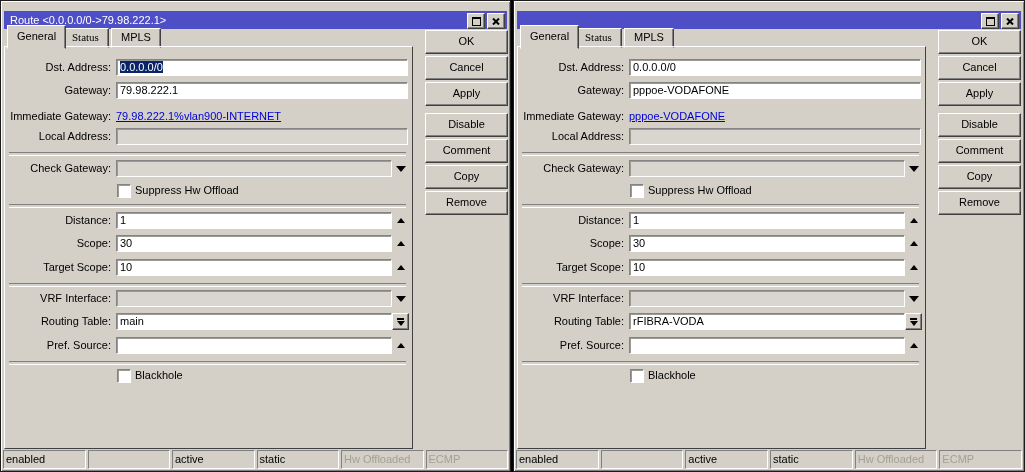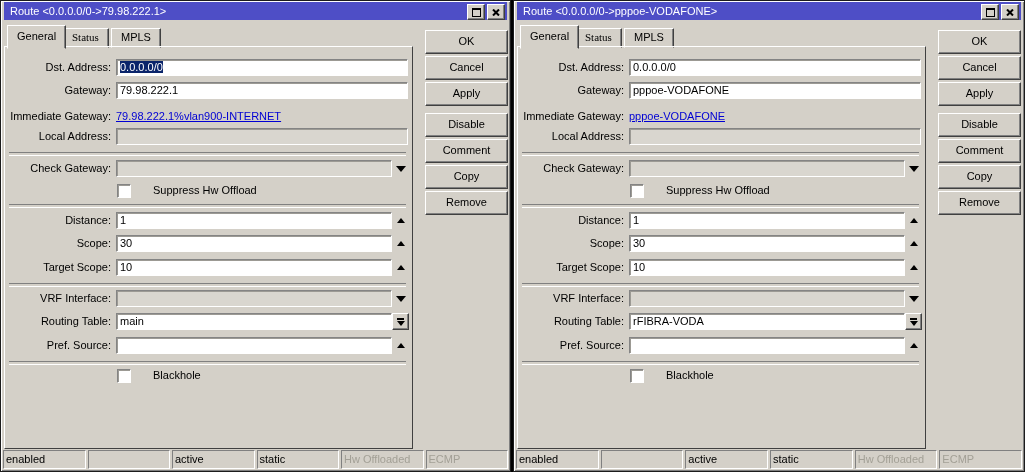--- a/index.html
+++ b/index.html
@@ -6,21 +6,21 @@
   body{width:1025px;height:472px;overflow:hidden;position:relative;
        font-family:"Liberation Sans",sans-serif;font-size:11px;color:#000;}
 
   
   .window{position:absolute;top:0;height:470px;background:#d4d0c8;
           border:1px solid #1c1c1c;
           box-shadow:inset 1px 1px 0 #ffffff, inset -1px -1px 0 #808080;}
   .win-left{left:0;width:509px;}
   .win-right{left:513px;width:510px;}
 
-  .titlebar{position:absolute;top:1px;left:3px;right:3px;height:18px;
+  .titlebar{position:absolute;top:10px;left:3px;right:3px;height:18px;
             background:#4e4ec6;color:#fff;display:flex;align-items:center;}
   .titlebar .title{padding-left:6px;white-space:nowrap;overflow:hidden;}
   .winbtns{position:absolute;right:2px;top:2px;display:flex;gap:2px;}
   .winbtn{width:16px;height:14px;background:#d4d0c8;cursor:default;
           border:1px solid;border-color:#fff #404040 #404040 #fff;
           box-shadow:inset -1px -1px 0 #808080;
           display:flex;align-items:center;justify-content:center;}
   .max-glyph{width:7px;height:6px;border:1px solid #000;border-top-width:2px;}
 
   
@@ -58,21 +58,21 @@
   .tri-down{width:0;height:0;border-left:5px solid transparent;
             border-right:5px solid transparent;border-top:6px solid #000;}
   .combo-btn{position:absolute;left:391px;top:0;width:15px;height:15px;background:#d4d0c8;
              border:1px solid;border-color:#fff #404040 #404040 #fff;
              box-shadow:inset -1px -1px 0 #808080;
              display:flex;flex-direction:column;align-items:center;justify-content:center;cursor:default;}
   .combo-bar{width:7px;height:2px;background:#000;margin-bottom:1px;}
   .combo-tri{width:0;height:0;border-left:4px solid transparent;
              border-right:4px solid transparent;border-top:5px solid #000;}
 
-  .checkrow{position:absolute;height:13px;z-index:4;display:flex;align-items:center;gap:22px;}
+  .checkrow{position:absolute;height:13px;z-index:4;display:flex;align-items:center;gap:4px;}
   .checkbox{width:12px;height:12px;background:#fff;flex:0 0 auto;cursor:default;
             border:1px solid;border-color:#848484 #fff #fff #848484;
             box-shadow:inset 1px 1px 0 #9c9a94;}
   .checklabel{line-height:13px;}
 
   
   .pushbtn{position:absolute;left:424px;width:81px;height:22px;background:#d4d0c8;
            border:1px solid;border-color:#fff #404040 #404040 #fff;
            box-shadow:inset -1px -1px 0 #808080;
            text-align:center;line-height:20px;cursor:default;z-index:4;}
@@ -209,21 +209,20 @@
     <div class="statuscell"></div>
     <div class="statuscell">active</div>
     <div class="statuscell">static</div>
     <div class="statuscell dim">Hw Offloaded</div>
     <div class="statuscell dim">ECMP</div>
   </div>
 </div>
 
 <div class="window win-right">
   <div class="titlebar">
-    <span class="title">Route &lt;0.0.0.0/0-&gt;pppoe-VODAFONE&gt;</span>
     <span class="winbtns">
       <span class="winbtn">
           <span class="max-glyph"></span>
         </span>
       <span class="winbtn">
           <svg width="8" height="7" viewBox="0 0 8 7">
             <line x1="1" y1="0.5" x2="7" y2="6.5" stroke="#000" stroke-width="2"></line>
             <line x1="7" y1="0.5" x2="1" y2="6.5" stroke="#000" stroke-width="2"></line>
           </svg>
         </span>

